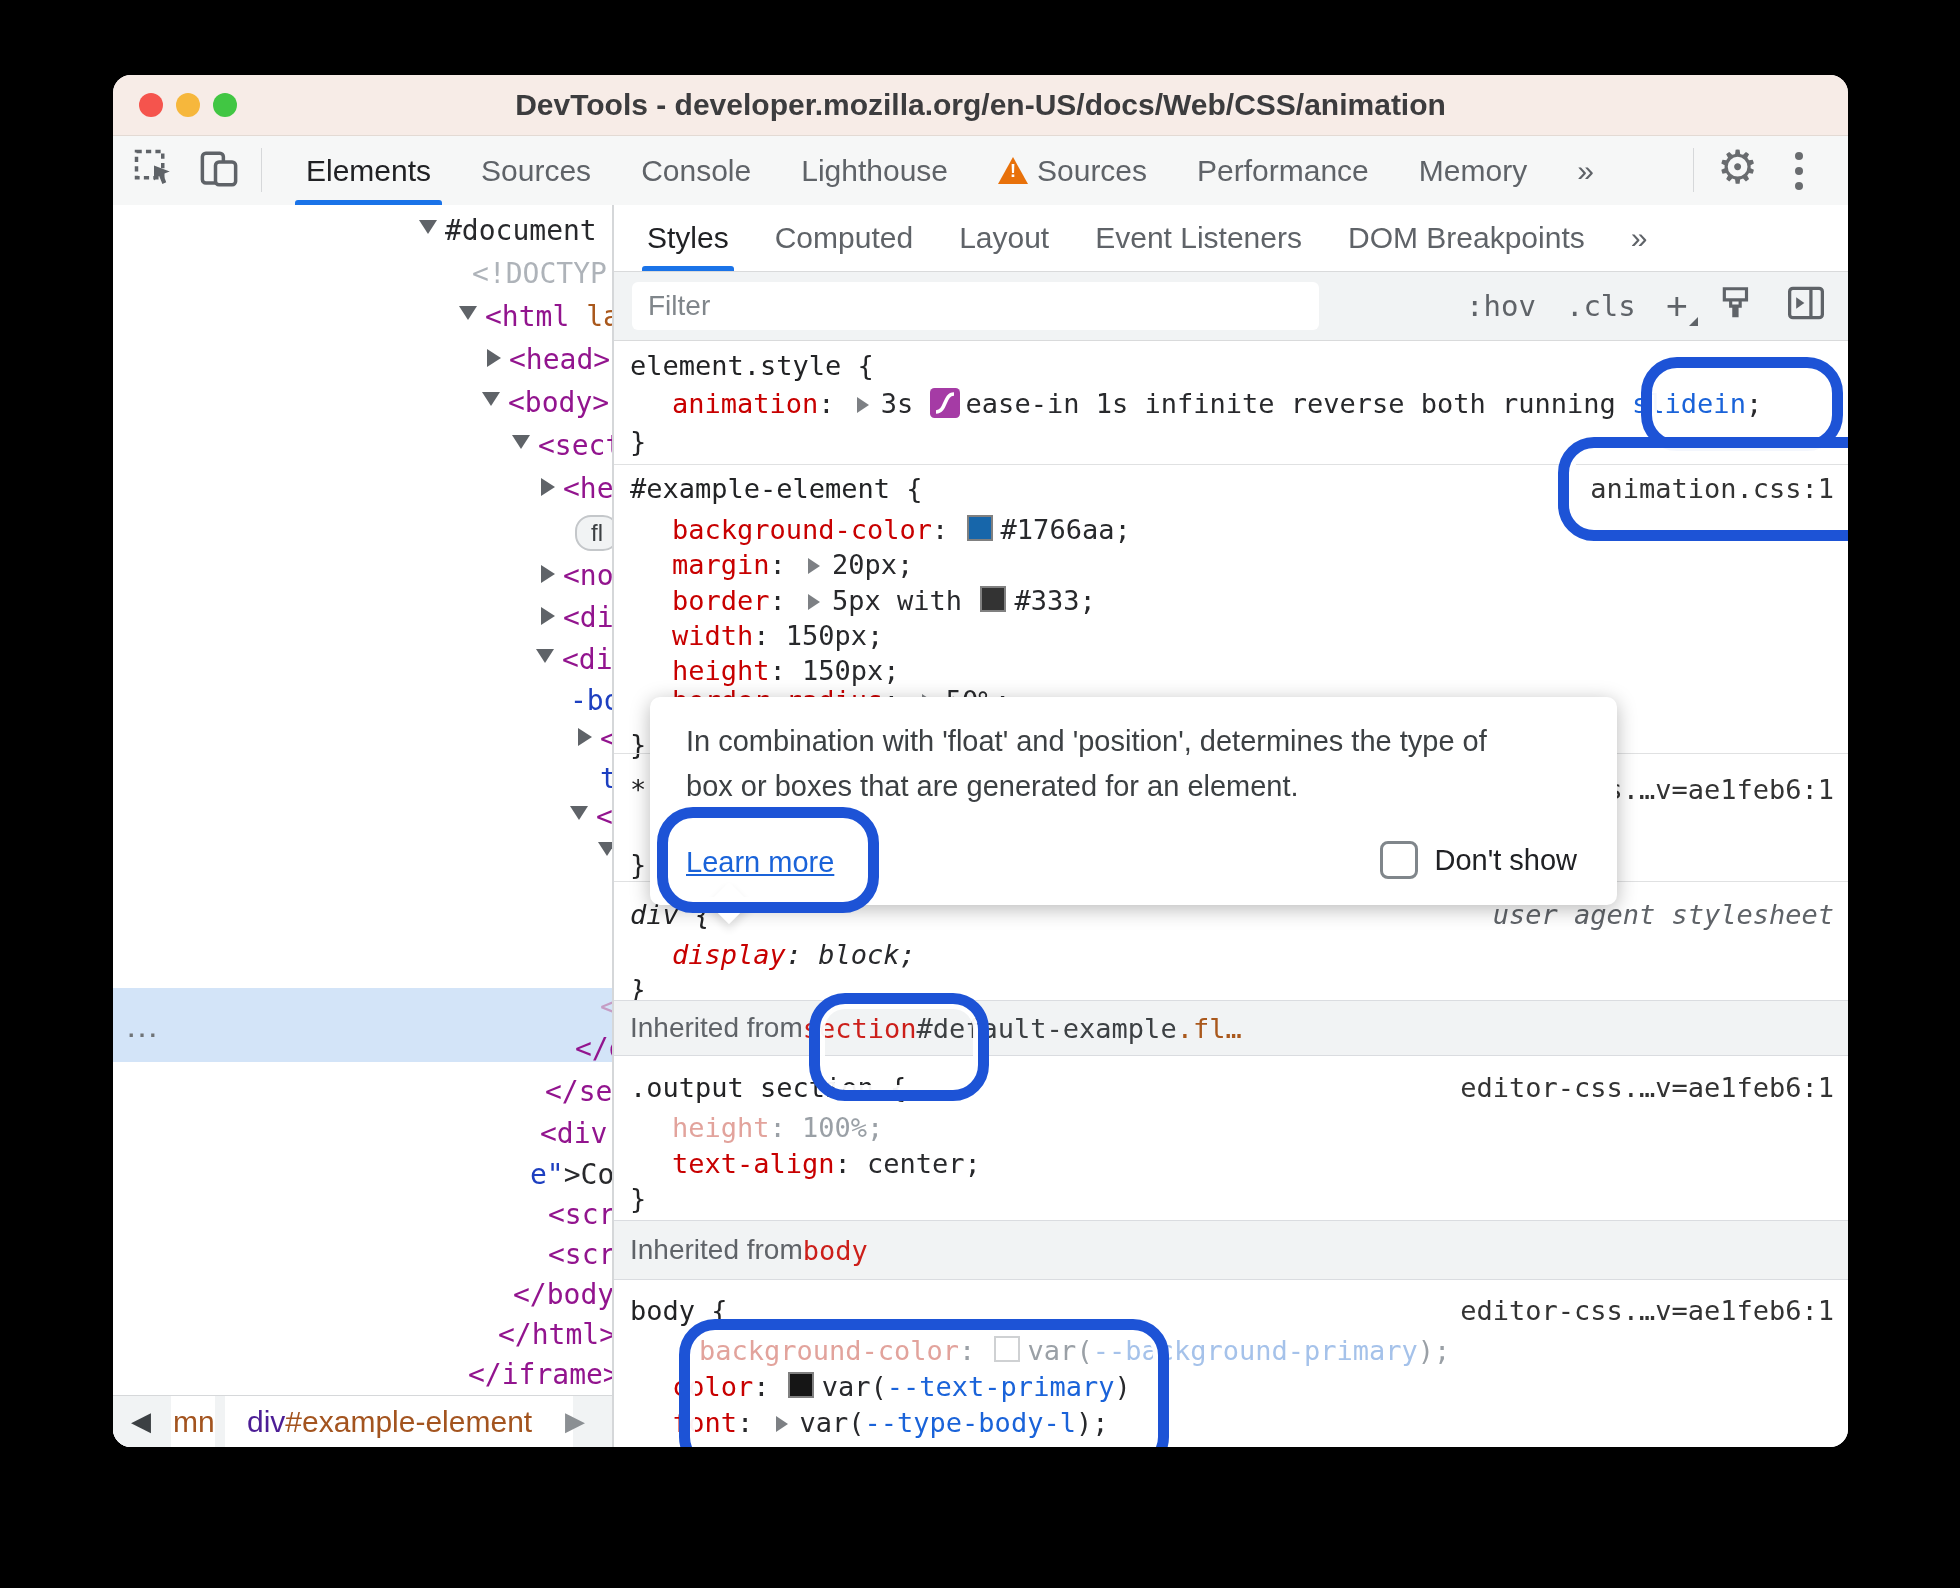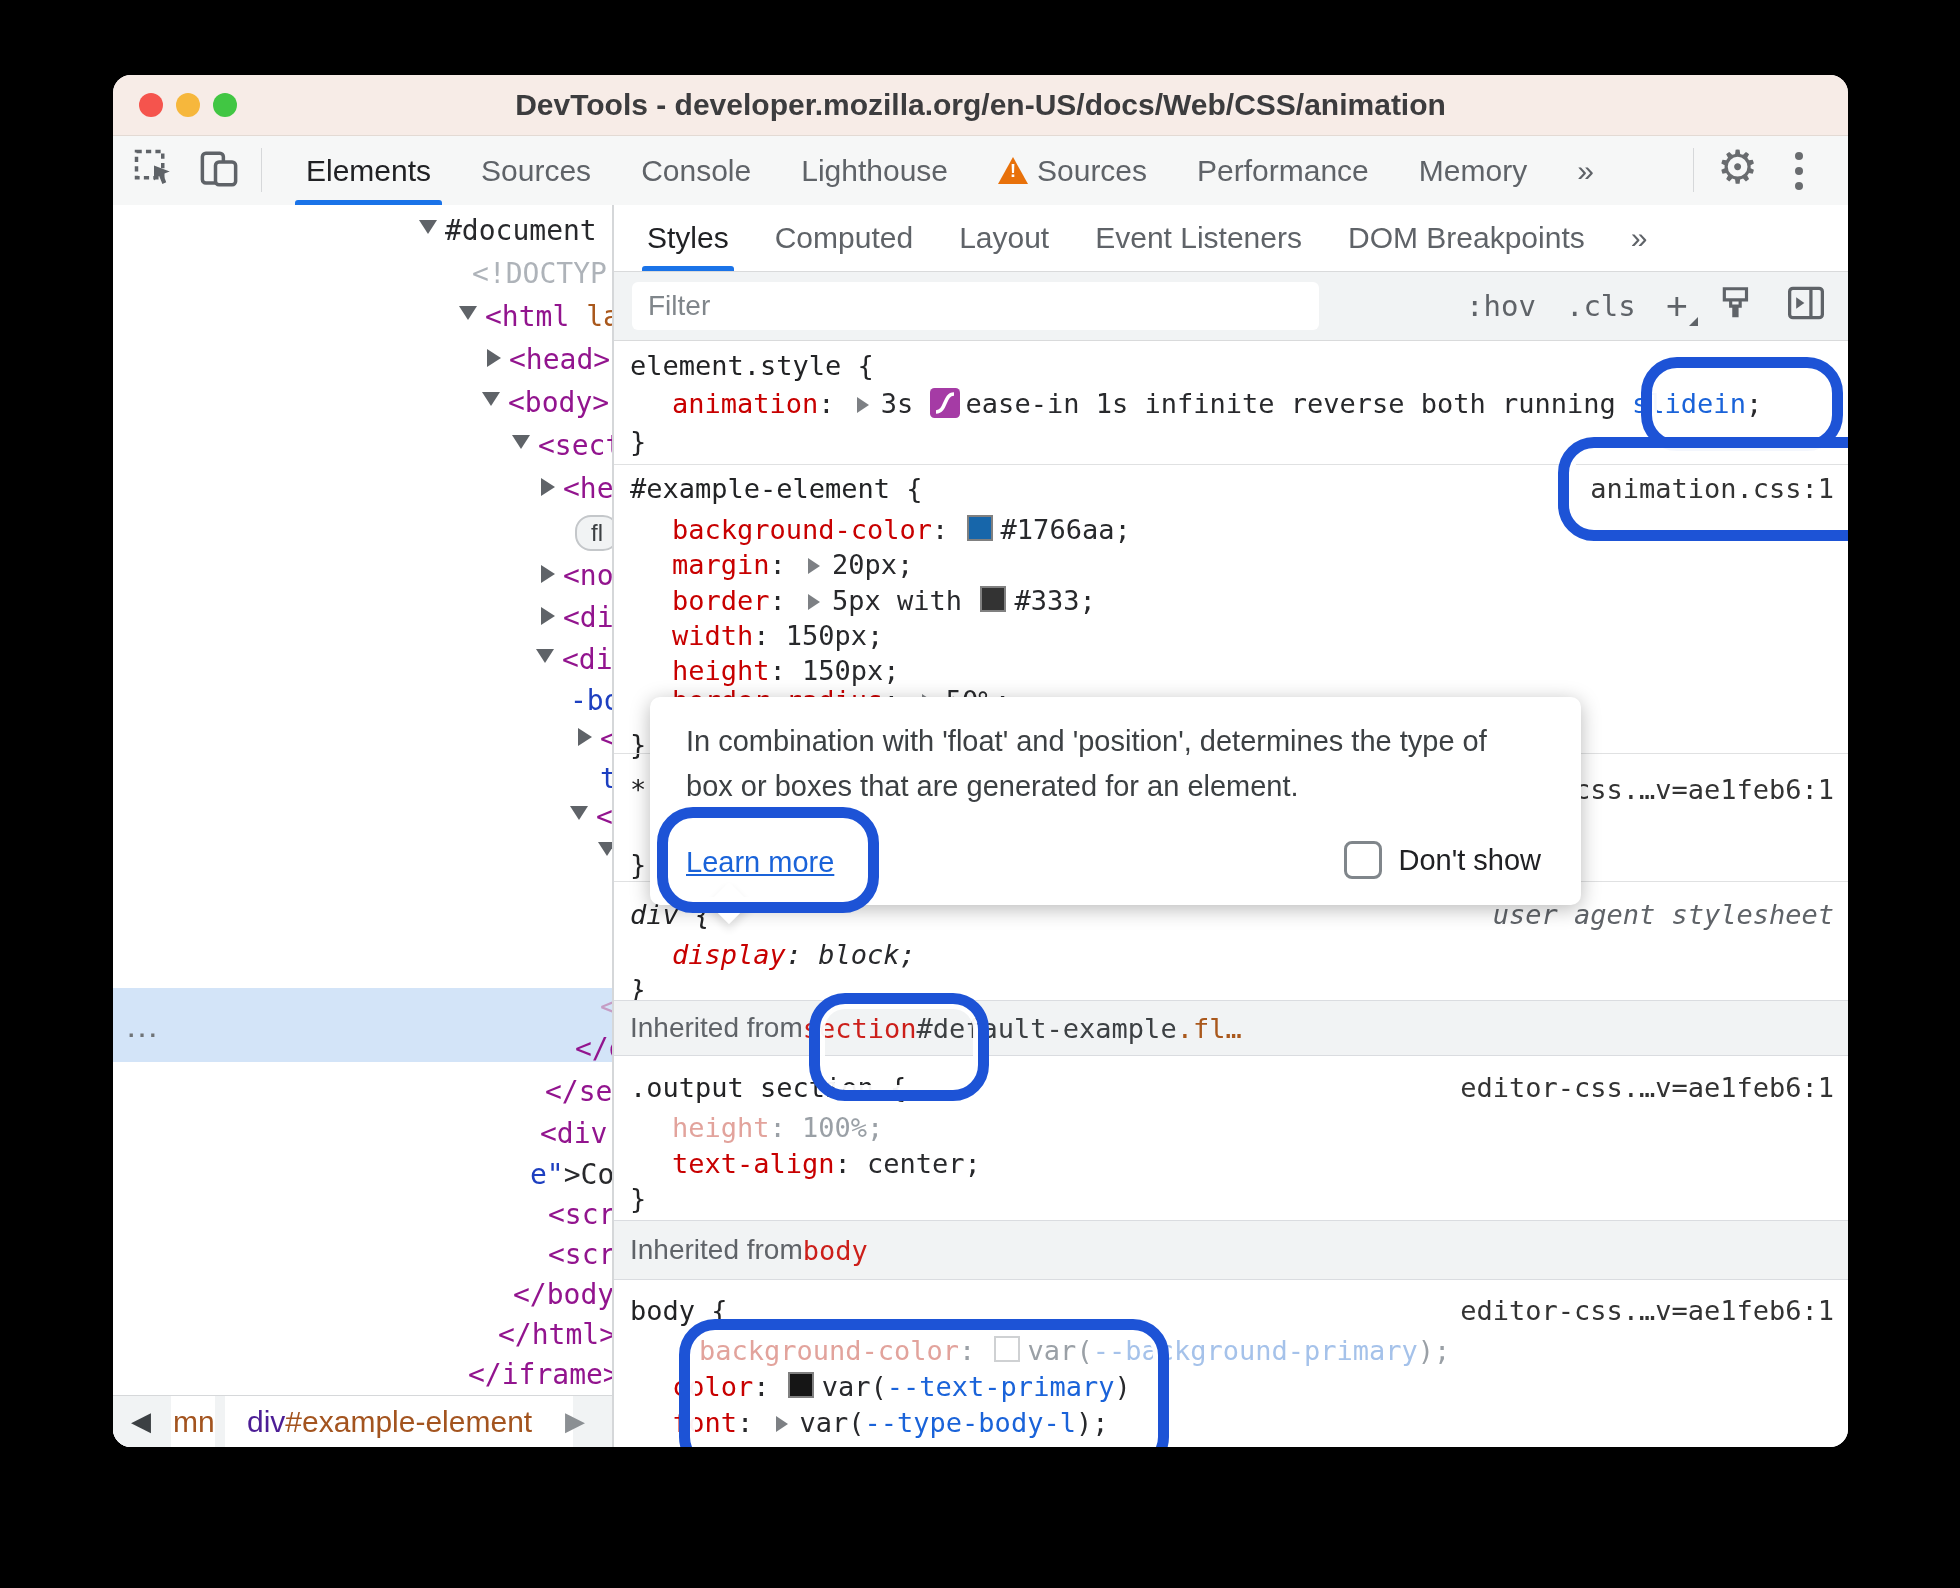--- a/index.html
+++ b/index.html
@@ -92,21 +92,21 @@
   .strip{position:absolute;left:0;right:0;background:#f1f3f4;border-top:1px solid #dadce0;
          border-bottom:1px solid #dadce0;display:flex;align-items:center;padding-left:16px;}
   .strip .lbl{font-size:28px;color:#5f6368;}
   .strip span.node{font-family:"DejaVu Sans Mono",monospace;font-size:27px;}
   .n-nred{color:#cc1f1a;} .n-ndark{color:#3c4043;} .n-norange{color:#a9581c;}
   .pill{display:inline-block;border:2px solid #c4c7ca;background:#f1f3f4;border-radius:16px;
         font-family:"Liberation Sans",sans-serif;font-size:24px;color:#3c4043;
         padding:1px 14px;line-height:30px;}
   
   .tooltip{position:absolute;left:537px;top:622px;width:931px;height:208px;background:#fff;
-           border-radius:10px;box-shadow:0 4px 20px rgba(0,0,0,.28);z-index:20;}
+           border-radius:10px;box-shadow:0 4px 20px rgba(0,0,0,.28);z-index:20;padding-left:36px;}
   .tooltip .tail{position:absolute;left:64px;bottom:-13px;width:30px;height:30px;background:#fff;
            transform:rotate(45deg);box-shadow:4px 4px 8px rgba(0,0,0,.12);}
   .tip-text{position:absolute;left:36px;top:22px;right:36px;font-size:29px;color:#3c4043;
            line-height:45px;}
   .learnmore{position:absolute;left:36px;bottom:26px;font-size:29px;color:#1a63d9;
            text-decoration:underline;z-index:2;}
   .dontshow{position:absolute;right:40px;bottom:26px;display:flex;align-items:center;gap:16px;
            font-size:29px;color:#202124;}
   .checkbox{width:32px;height:32px;border:3px solid #80868b;border-radius:8px;background:#fff;}
   

